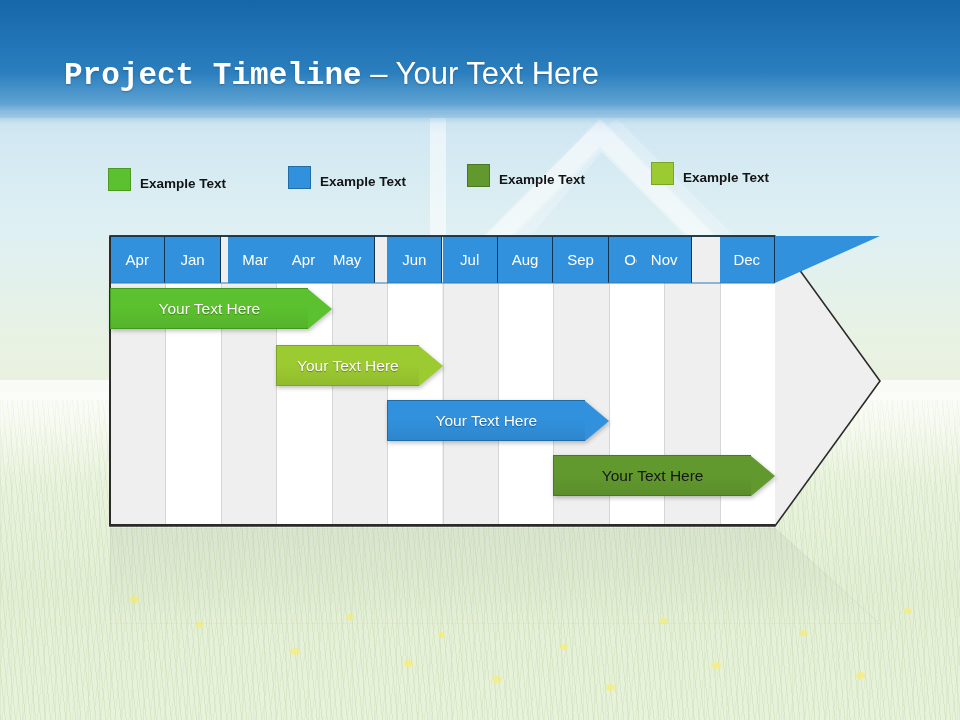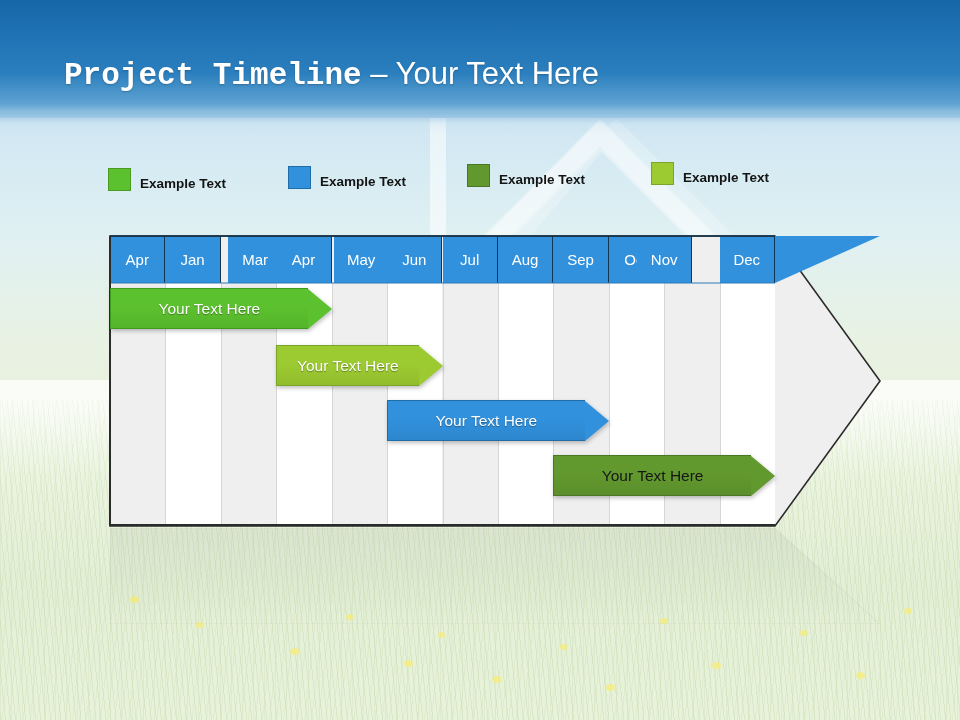--- a/index.html
+++ b/index.html
@@ -178,21 +178,21 @@
       <div class="col-sep" style="left: 55.4167px;"></div>
       <div class="month-hdr" style="left: 55.4167px; width: 55.4167px;">Jan</div>
       <div class="col shade" style="left: 110.833px; width: 55.4167px;"></div>
       <div class="col-sep" style="left: 110.833px;"></div>
       <div class="month-hdr" style="left: 118px; width: 55.4167px;">Mar</div>
       <div class="col plain" style="left: 166.25px; width: 55.4167px;"></div>
       <div class="col-sep" style="left: 166.25px;"></div>
       <div class="month-hdr" style="left: 166.25px; width: 55.4167px;">Apr</div>
       <div class="col shade" style="left: 221.667px; width: 55.4167px;"></div>
       <div class="col-sep" style="left: 221.667px;"></div>
-      <div class="month-hdr" style="left: 224px; width: 55.4167px;">May</div>
+      <div class="month-hdr" style="left: 210px; width: 55.4167px;">May</div>
       <div class="col plain" style="left: 277.083px; width: 55.4167px;"></div>
       <div class="col-sep" style="left: 277.083px;"></div>
       <div class="month-hdr" style="left: 277.083px; width: 55.4167px;">Jun</div>
       <div class="col shade" style="left: 332.5px; width: 55.4167px;"></div>
       <div class="col-sep" style="left: 332.5px;"></div>
       <div class="month-hdr" style="left: 332.5px; width: 55.4167px;">Jul</div>
       <div class="col plain" style="left: 387.917px; width: 55.4167px;"></div>
       <div class="col-sep" style="left: 387.917px;"></div>
       <div class="month-hdr" style="left: 387.917px; width: 55.4167px;">Aug</div>
       <div class="col shade" style="left: 443.333px; width: 55.4167px;"></div>

